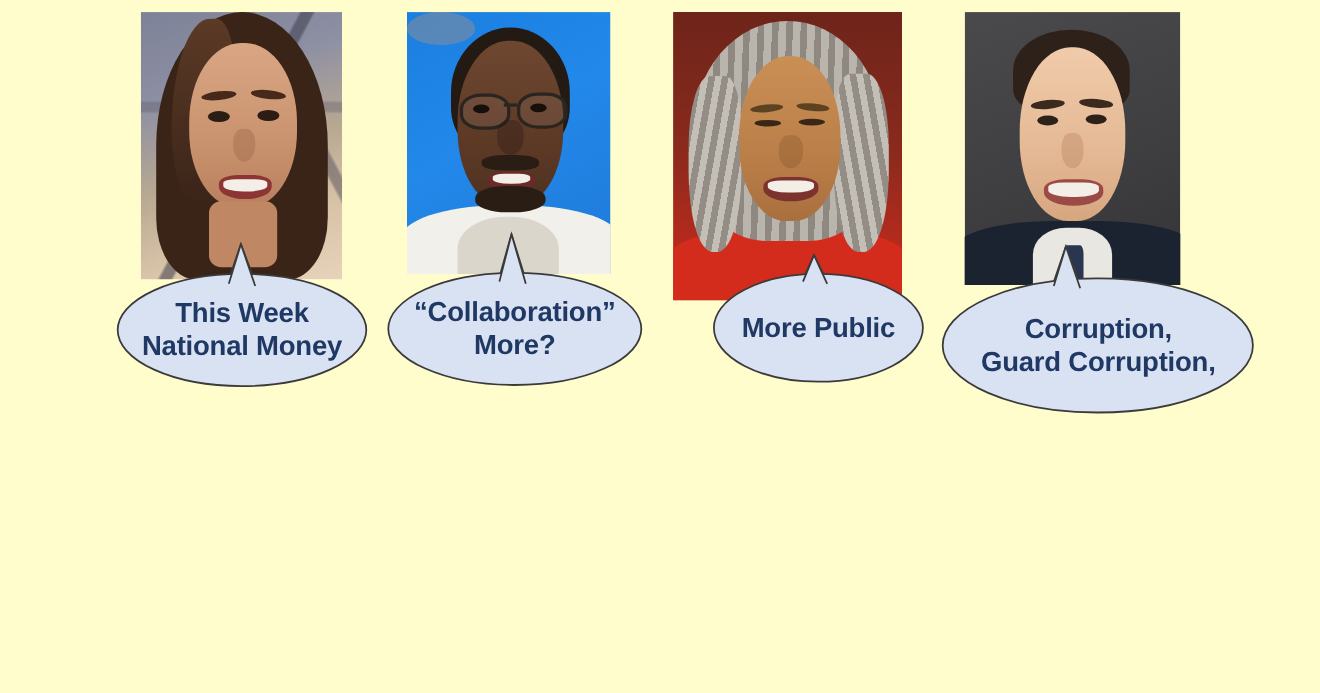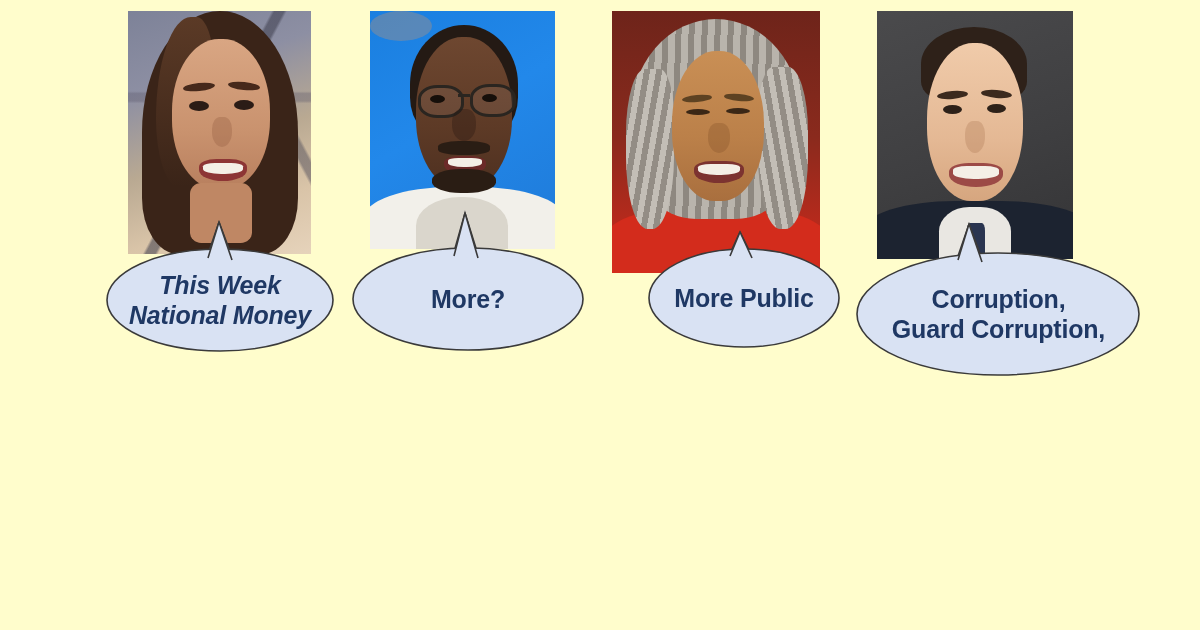--- a/index.html
+++ b/index.html
@@ -192,33 +192,34 @@
       <div class="teeth" style="left:76px; top:155px; width:46px; height:13px;"></div>
     </div>
   </div>
 
   <div class="bubble-wrap" style="left:106px; top:248px; width:228px; height:104px;">
     <svg class="bubble-svg" width="228" height="104" viewBox="0 0 228 104">
       <path d="M100,12 L113,-26 L128,14 Z" fill="#D9E2F3" stroke="#3A3A3A" stroke-width="1.6"></path>
       <ellipse cx="114" cy="52" rx="113" ry="51" fill="#D9E2F3" stroke="#3A3A3A" stroke-width="1.6"></ellipse>
       <path d="M102,10 L113,-26 L126,12" fill="#D9E2F3" stroke="#3A3A3A" stroke-width="1.6" stroke-linejoin="round"></path>
     </svg>
-    <div class="bubble-text" style="font-size:25px;font-style:italic;">
+    <div class="bubble-text" style="font-size:25px;">
       <span class="ln">This Week</span>
       <span class="ln">National Money</span>
     </div>
   </div>
 
   <div class="bubble-wrap" style="left:352px; top:247px; width:232px; height:104px;">
     <svg class="bubble-svg" width="232" height="104" viewBox="0 0 232 104">
       <path d="M100,12 L113,-34 L128,14 Z" fill="#D9E2F3" stroke="#3A3A3A" stroke-width="1.6"></path>
       <ellipse cx="116" cy="52" rx="115" ry="51" fill="#D9E2F3" stroke="#3A3A3A" stroke-width="1.6"></ellipse>
       <path d="M102,9 L113,-34 L126,11" fill="#D9E2F3" stroke="#3A3A3A" stroke-width="1.6" stroke-linejoin="round"></path>
     </svg>
     <div class="bubble-text" style="font-size:25px;">
+      <span class="ln">“Collaboration”</span>
       <span class="ln">More?</span>
     </div>
   </div>
 
   <div class="bubble-wrap" style="left:648px; top:248px; width:192px; height:100px;text-decoration:underline;">
     <svg class="bubble-svg" width="192" height="100" viewBox="0 0 192 100">
       <path d="M80,10 L92,-16 L106,12 Z" fill="#D9E2F3" stroke="#3A3A3A" stroke-width="1.6"></path>
       <ellipse cx="96" cy="50" rx="95" ry="49" fill="#D9E2F3" stroke="#3A3A3A" stroke-width="1.6"></ellipse>
       <path d="M82,8 L92,-16 L104,10" fill="#D9E2F3" stroke="#3A3A3A" stroke-width="1.6" stroke-linejoin="round"></path>
     </svg>

